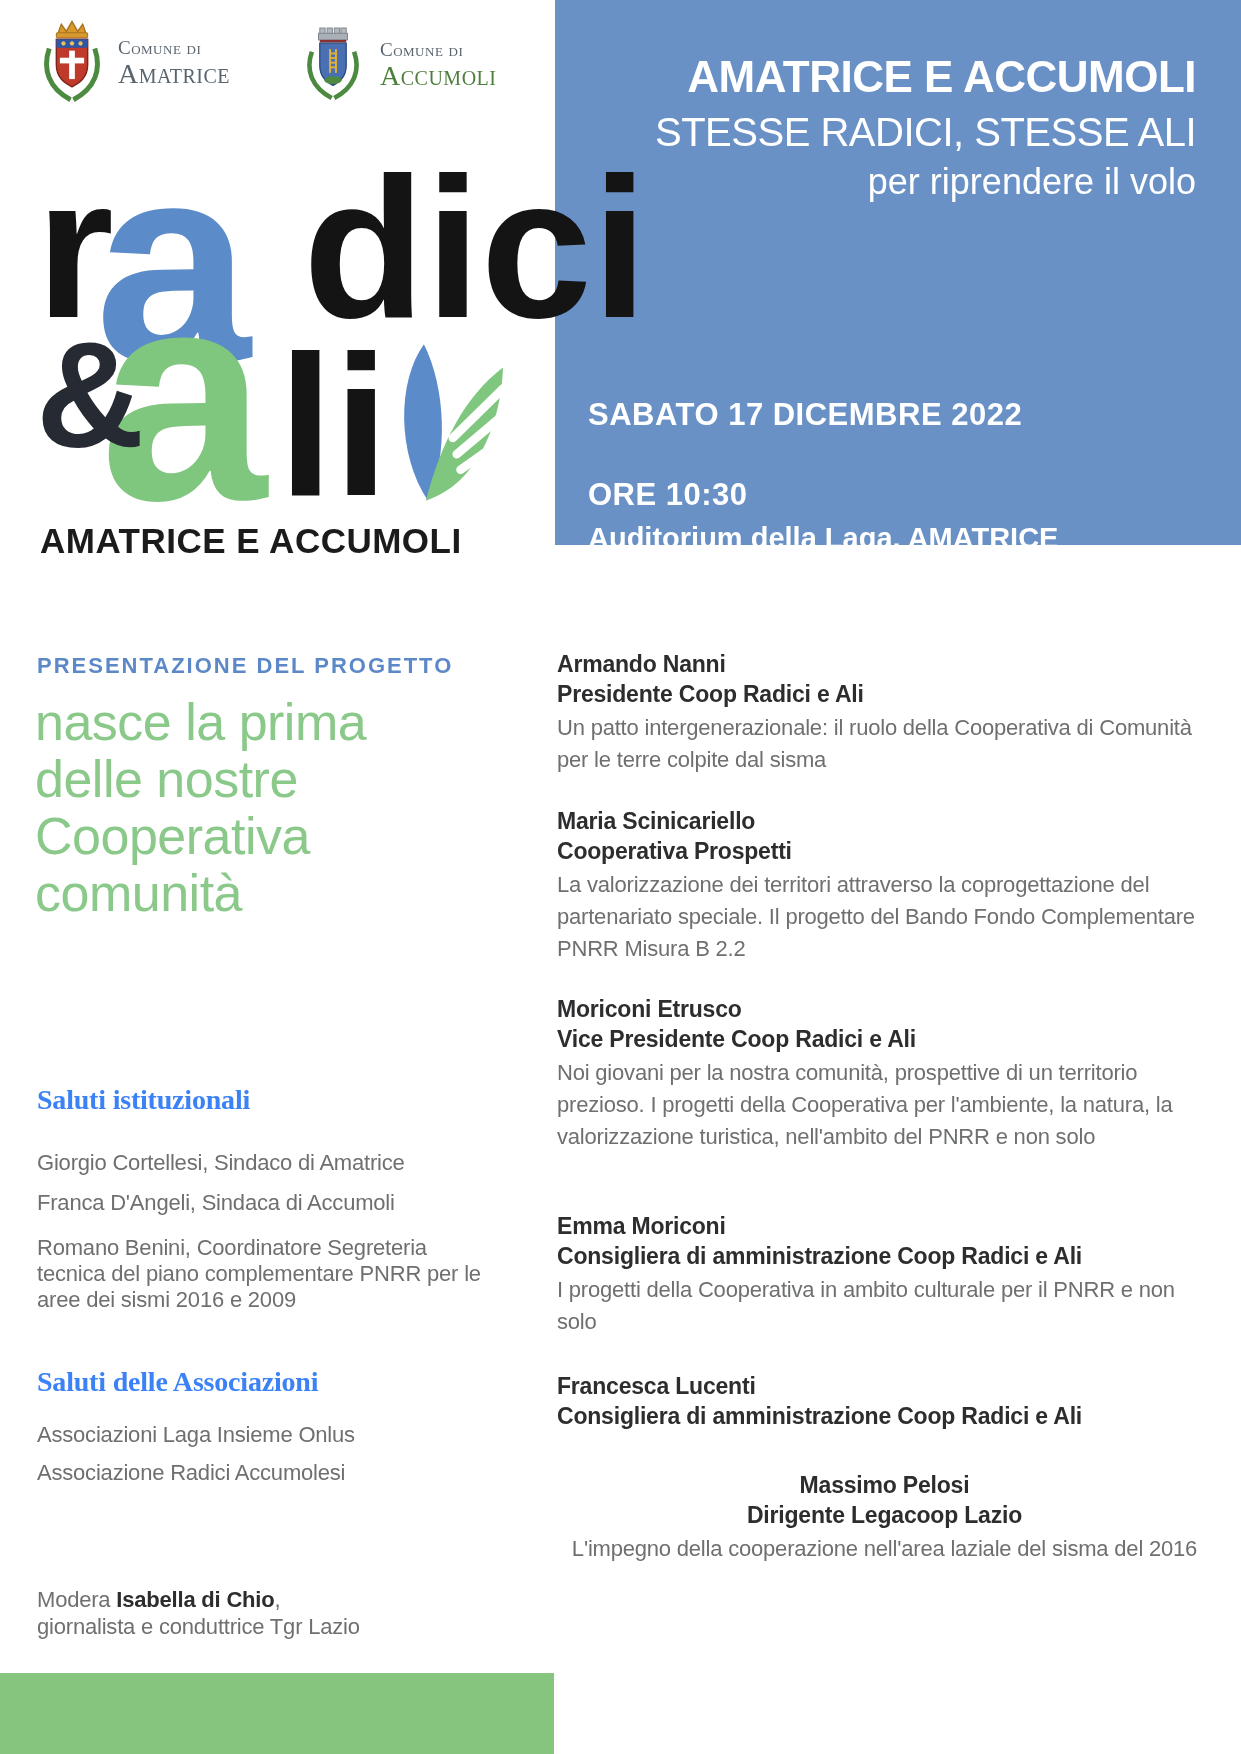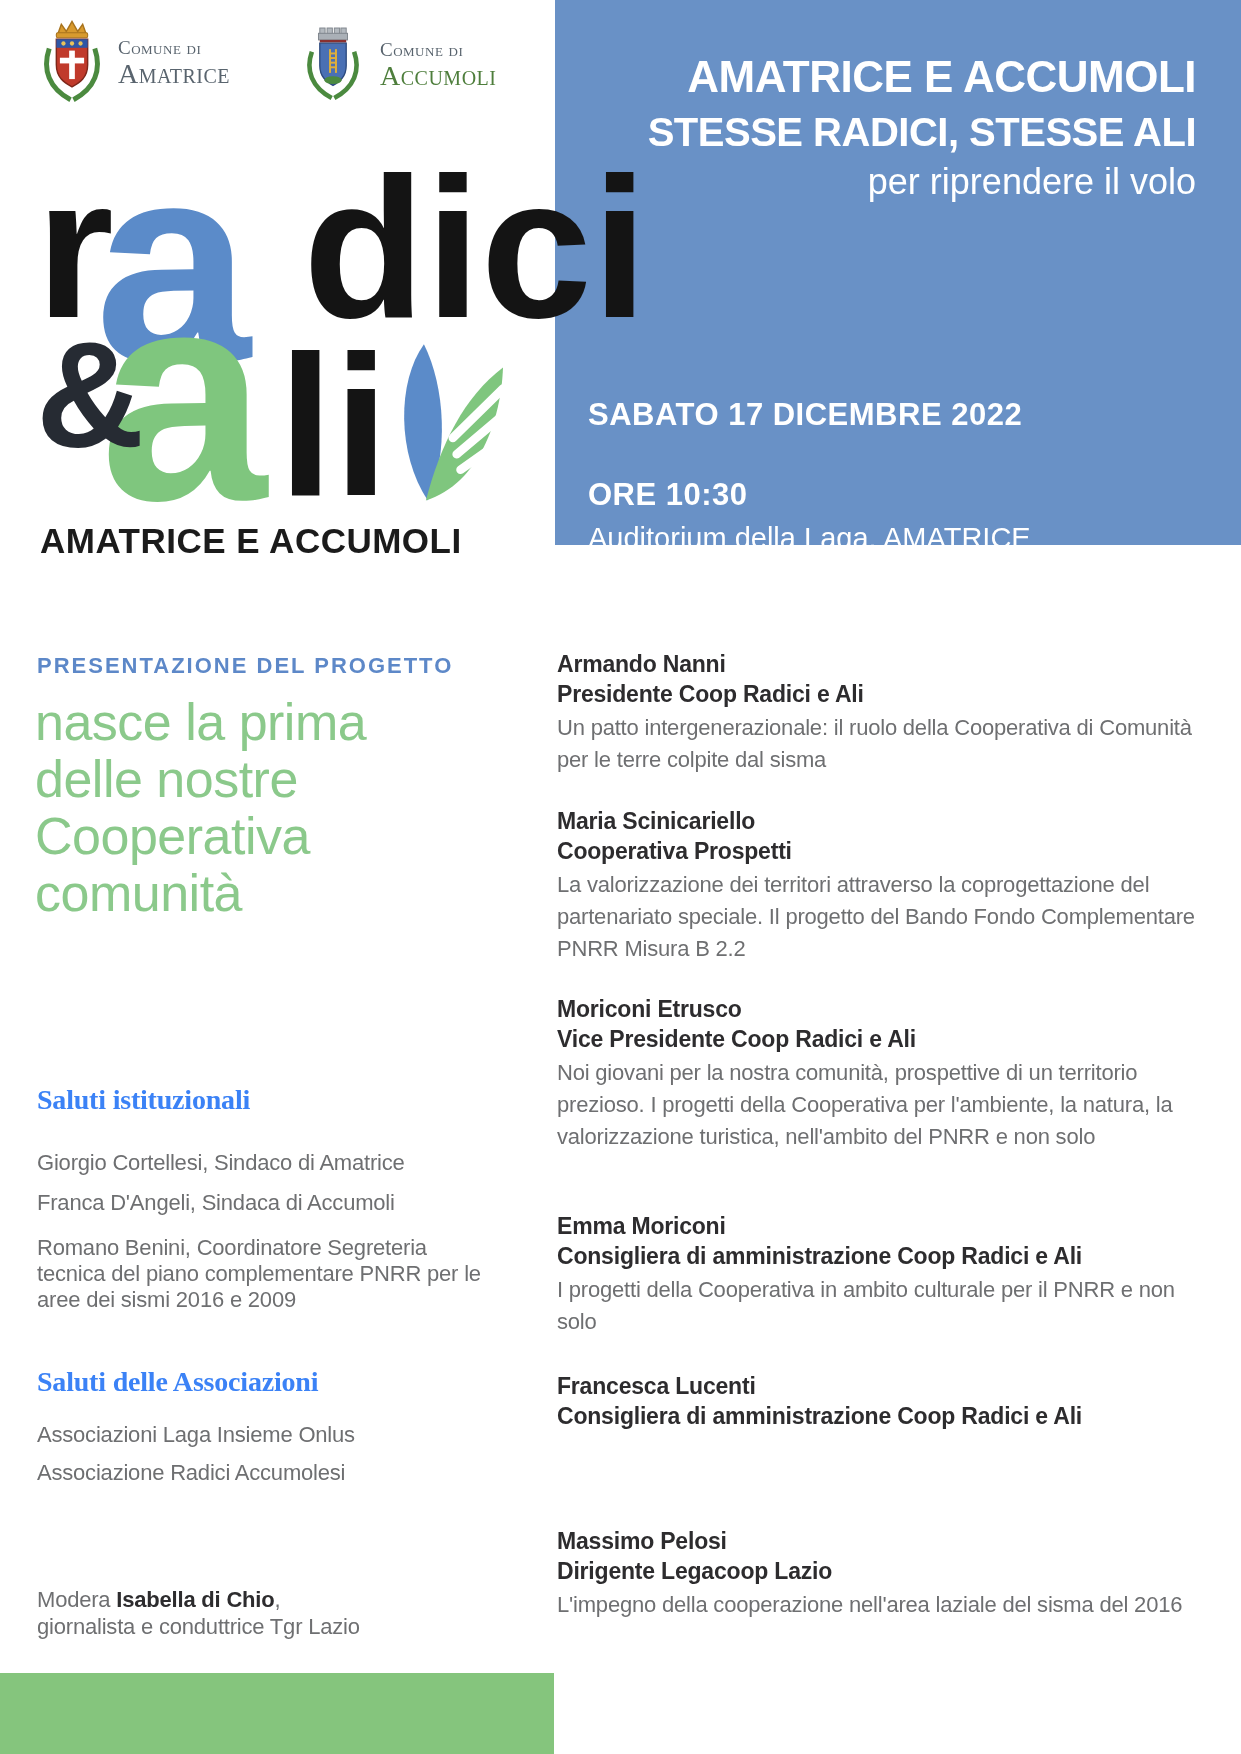--- a/index.html
+++ b/index.html
@@ -20,26 +20,26 @@
   .l-black{color:#141414;}
   .l-blue{color:#5b8bc9;}
   .l-green{color:#7fc67e;}
   .l-amp{color:#262b33;}
   .brand-subtitle{position:absolute;left:40px;top:521px;font-size:35px;font-weight:bold;color:#1b1b1b;letter-spacing:0.5px;}
 
   
   .blue-block{position:absolute;left:555px;top:0;width:686px;height:545px;background:#6991c6;}
   .header-titles{position:absolute;top:48px;right:45px;text-align:right;color:#ffffff;}
   .ht1{font-size:44px;font-weight:bold;line-height:58px;letter-spacing:-0.5px;}
-  .ht2{font-size:40px;font-weight:bold;line-height:52px;letter-spacing:-0.5px;}
+  .ht2{font-size:40px;font-weight:normal;line-height:52px;letter-spacing:-0.5px;}
   .ht3{font-size:36px;font-weight:400;line-height:47px;}
   .header-date{position:absolute;left:33px;top:390px;color:#ffffff;}
   .hd1{font-size:31px;font-weight:bold;line-height:50px;letter-spacing:0.5px;}
   .hd2{font-size:31px;font-weight:bold;line-height:46px;letter-spacing:0.5px;margin-top:32px;}
-  .hd3{font-size:29px;font-weight:normal;line-height:40px;}
+  .hd3{font-size:29px;font-weight:bold;line-height:40px;}
 
   
   .kicker{position:absolute;left:37px;top:653px;font-size:22px;font-weight:bold;color:#5d88c8;letter-spacing:2px;}
   .headline{position:absolute;left:35px;top:694px;font-size:52px;font-weight:300;color:#8bc98b;line-height:57px;letter-spacing:-0.5px;}
   .sec-title{position:absolute;left:37px;font-size:28px;font-weight:bold;color:#3b82f6;letter-spacing:-0.2px;font-family:Liberation Serif, serif;}
   .sec-item{position:absolute;left:37px;width:452px;font-size:22px;color:#6e6f71;line-height:26px;letter-spacing:-0.2px;}
   .moderator{position:absolute;left:37px;top:1586px;width:440px;font-size:22px;color:#6e6f71;line-height:27px;letter-spacing:-0.2px;}
   .moderator b{color:#2d2c2e;font-weight:bold;}
 
   
@@ -177,21 +177,21 @@
     <div class="speaker-name">Emma Moriconi</div>
     <div class="speaker-role">Consigliera di amministrazione Coop Radici e Ali</div>
     <div class="speaker-desc">I progetti della Cooperativa in ambito culturale per il PNRR e non solo</div>
   </div>
 
   <div class="speaker" style="top:1371px;">
     <div class="speaker-name">Francesca Lucenti</div>
     <div class="speaker-role">Consigliera di amministrazione Coop Radici e Ali</div>
   </div>
 
-  <div class="speaker" style="top:1526px;">
+  <div class="speaker" style="top:1470px;text-align:center;">
     <div class="speaker-name">Massimo Pelosi</div>
     <div class="speaker-role">Dirigente Legacoop Lazio</div>
     <div class="speaker-desc">L'impegno della cooperazione nell'area laziale del sisma del 2016</div>
   </div>
 
   <div class="green-bar"></div>
 
 </div>
 
 </body></html>

